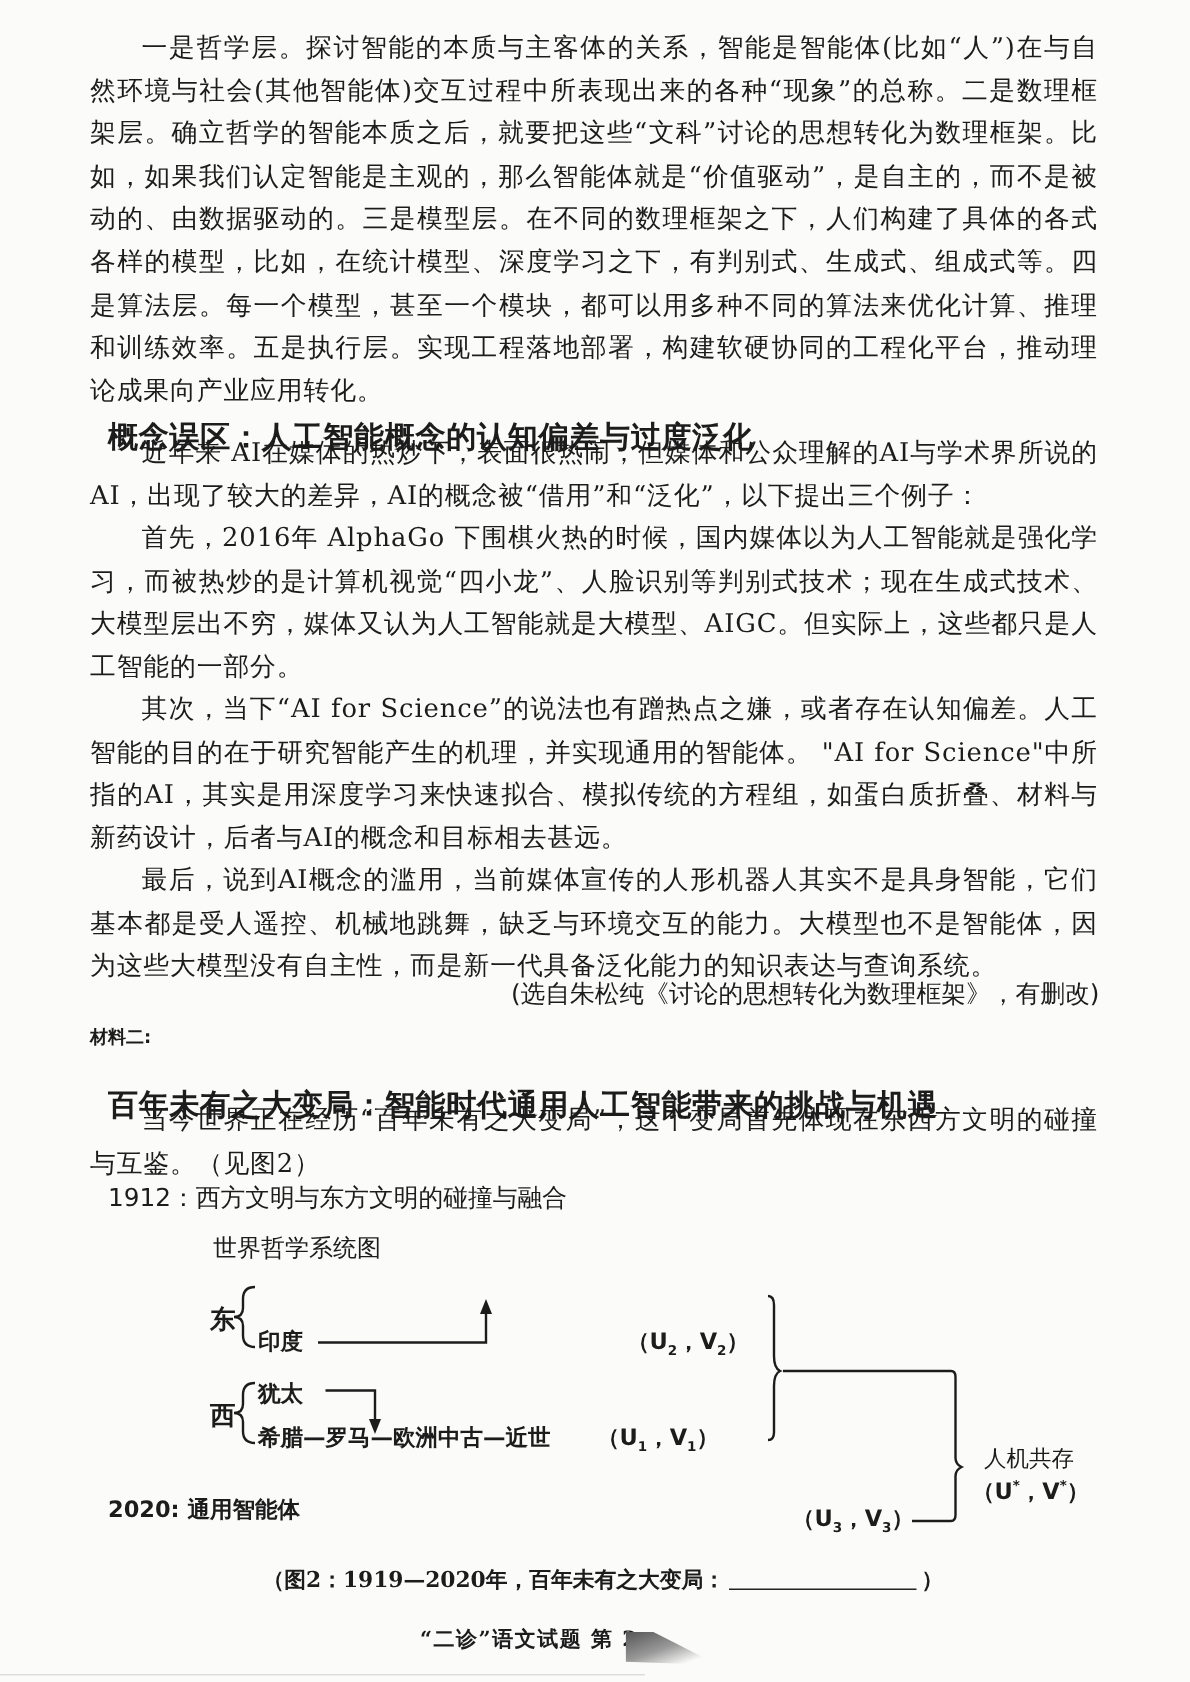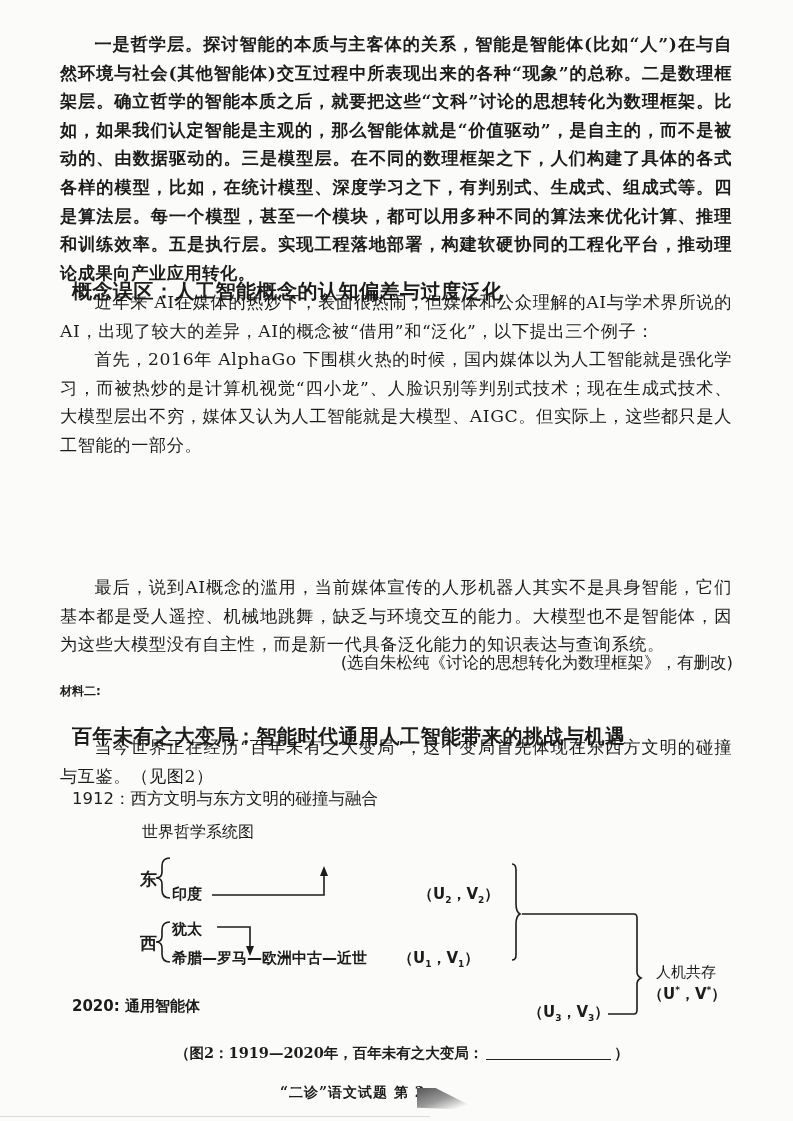--- a/index.html
+++ b/index.html
@@ -51,28 +51,29 @@
   }
   .bottom-line { position: absolute; left: 0; top: 1116px; width: 430px; height: 1px; background: #ddd; }
   sub { font-size: 9px; }
   sup { font-size: 9px; }
 </style>
 </head>
 <body>
 
 <div class="page">
 
-  <p class="para" style="top:30px;font-weight:bold;">一是哲学层。探讨智能的本质与主客体的关系，智能是智能体(比如“人”)在与自然环境与社会(其他智能体)交互过程中所表现出来的各种“现象”的总称。二是数理框架层。确立哲学的智能本质之后，就要把这些“文科”讨论的思想转化为数理框架。比如，如果我们认定智能是主观的，那么智能体就是“价值驱动”，是自主的，而不是被动的、由数据驱动的。三是模型层。在不同的数理框架之下，人们构建了具体的各式各样的模型，比如，在统计模型、深度学习之下，有判别式、生成式、组成式等。四是算法层。每一个模型，甚至一个模块，都可以用多种不同的算法来优化计算、推理和训练效率。五是执行层。实现工程落地部署，构建软硬协同的工程化平台，推动理论成果向产业应用转化。</p>
+  <p class="para" style="top:18px;">一是哲学层。探讨智能的本质与主客体的关系，智能是智能体(比如“人”)在与自然环境与社会(其他智能体)交互过程中所表现出来的各种“现象”的总称。二是数理框架层。确立哲学的智能本质之后，就要把这些“文科”讨论的思想转化为数理框架。比如，如果我们认定智能是主观的，那么智能体就是“价值驱动”，是自主的，而不是被动的、由数据驱动的。三是模型层。在不同的数理框架之下，人们构建了具体的各式各样的模型，比如，在统计模型、深度学习之下，有判别式、生成式、组成式等。四是算法层。每一个模型，甚至一个模块，都可以用多种不同的算法来优化计算、推理和训练效率。五是执行层。实现工程落地部署，构建软硬协同的工程化平台，推动理论成果向产业应用转化。</p>
 
   <p class="heading" style="top:266px;">概念误区：人工智能概念的认知偏差与过度泛化</p>
 
   <p class="para" style="top:288px;">近年来 AI在媒体的热炒下，表面很热闹，但媒体和公众理解的AI与学术界所说的AI，出现了较大的差异，AI的概念被“借用”和“泛化”，以下提出三个例子：</p>
 
   <p class="para" style="top:345px;">首先，2016年 AlphaGo 下围棋火热的时候，国内媒体以为人工智能就是强化学习，而被热炒的是计算机视觉“四小龙”、人脸识别等判别式技术；现在生成式技术、大模型层出不穷，媒体又认为人工智能就是大模型、AIGC。但实际上，这些都只是人工智能的一部分。</p>
 
+  <p class="para" style="top:459px;">其次，当下“AI for Science”的说法也有蹭热点之嫌，或者存在认知偏差。人工智能的目的在于研究智能产生的机理，并实现通用的智能体。 "AI for Science"中所指的AI，其实是用深度学习来快速拟合、模拟传统的方程组，如蛋白质折叠、材料与新药设计，后者与AI的概念和目标相去甚远。</p>
 
   <p class="para" style="top:573px;">最后，说到AI概念的滥用，当前媒体宣传的人形机器人其实不是具身智能，它们基本都是受人遥控、机械地跳舞，缺乏与环境交互的能力。大模型也不是智能体，因为这些大模型没有自主性，而是新一代具备泛化能力的知识表达与查询系统。</p>
 
   <div class="source" style="top:652px;">(选自朱松纯《讨论的思想转化为数理框架》，有删改)</div>
 
   <div class="label-bold" style="top:683px;">材料二:</div>
 
   <p class="heading" style="top:711px;">百年未有之大变局：智能时代通用人工智能带来的挑战与机遇</p>
 
   <p class="para" style="top:733px;">当今世界正在经历“百年未有之大变局”，这个变局首先体现在东西方文明的碰撞与互鉴。（见图2）</p>

